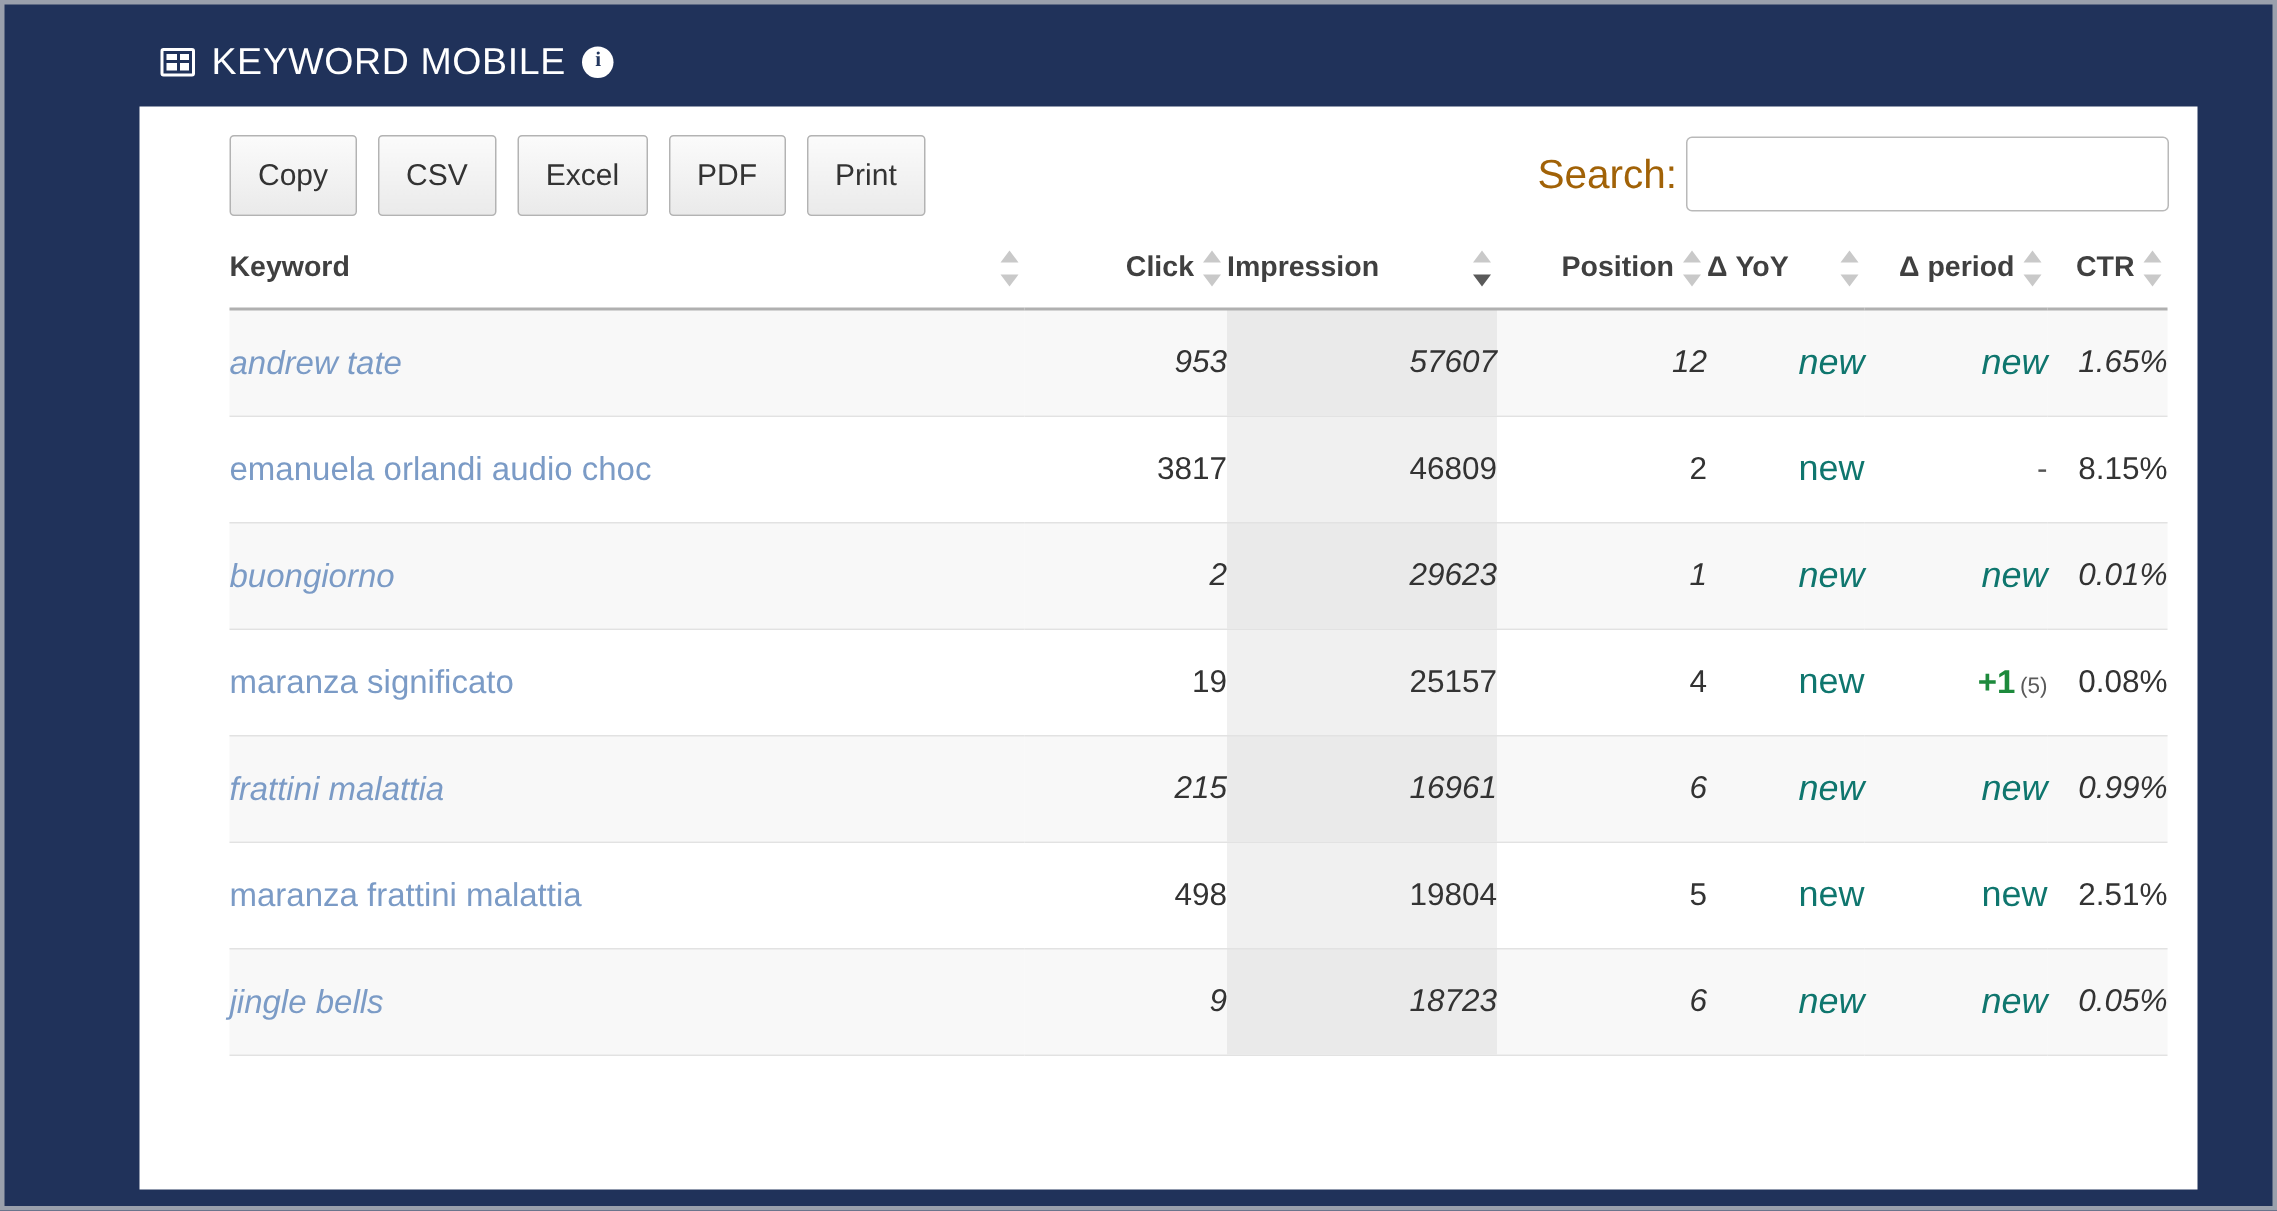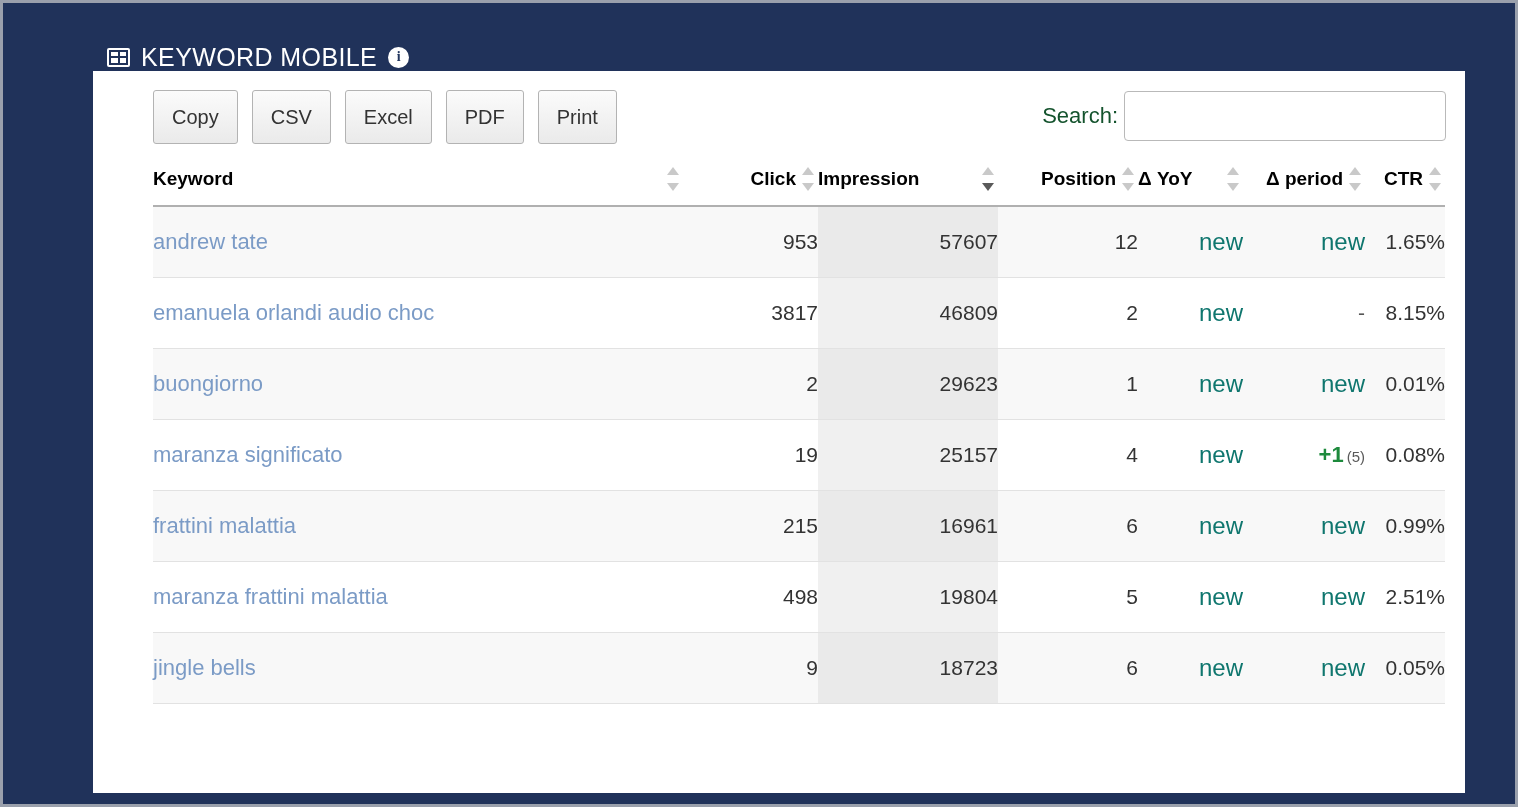--- a/index.html
+++ b/index.html
@@ -23,21 +23,21 @@
     height: 807px;
     background: #20325a;
     box-sizing: border-box;
     border: 3px solid #9aa0ac;
   }
 
   
   .widget-header {
     position: absolute;
     left: 104px;
-    top: 36px;
+    top: 20px;
     display: flex;
     align-items: center;
     gap: 11px;
     height: 36px;
   }
   .grid-icon {
     width: 23px;
     height: 19px;
     box-sizing: border-box;
     border: 2px solid #ffffff;
@@ -118,22 +118,22 @@
   }
   .dt-search {
     position: absolute;
     right: 19px;
     top: 20px;
     display: flex;
     align-items: center;
     gap: 6px;
   }
   .dt-search-label {
-    font-size: 22px;
-    color: #14532d;
+    font-size: 27px;
+    color: #a16207;
   }
   .dt-search-input {
     width: 322px;
     height: 50px;
     box-sizing: border-box;
     border: 1px solid #b9b9b9;
     border-radius: 4px;
     background: #ffffff;
     outline: none;
     font-size: 19px;
@@ -154,21 +154,21 @@
     font-size: 21px;
     color: #333333;
     padding: 0;
     box-sizing: border-box;
   }
   table.dt thead th {
     height: 53px;
     border-bottom: 2px solid #b0b0b0;
     font-weight: 700;
     font-size: 19px;
-    color: #000000;
+    color: #404040;
     vertical-align: middle;
     position: relative;
     cursor: pointer;
     padding-right: 22px;
   }
   th.th-keyword { width: 530px; text-align: left; padding-left: 16px; }
   th.th-click { width: 135px; text-align: right; }
   th.th-impression { width: 180px; text-align: left; }
   th.th-position { width: 140px; text-align: right; }
   th.th-yoy { width: 105px; text-align: left; }
@@ -200,21 +200,21 @@
     bottom: 1px;
     border-top: 8px solid #c9c9c9;
   }
   .sort-arrows.desc .down { border-top-color: #5a5a5a; }
 
   table.dt tbody tr { height: 71px; }
   table.dt tbody tr td {
     border-bottom: 1px solid #e2e2e2;
     vertical-align: middle;
   }
-  table.dt tbody tr.odd td { background: #f8f8f8; }
+  table.dt tbody tr.odd td { background: #f8f8f8; font-style: italic; }
   table.dt tbody tr.even td { background: #ffffff; }
   table.dt tbody tr.odd td.col-sorted { background: #eaeaea; }
   table.dt tbody tr.even td.col-sorted { background: #f0f0f0; }
 
   td.c-keyword { text-align: left; padding-left: 16px; }
   td.c-num { text-align: right; padding-right: 22px; }
 
   .kw-link {
     color: #7b9bc6;
     text-decoration: none;

